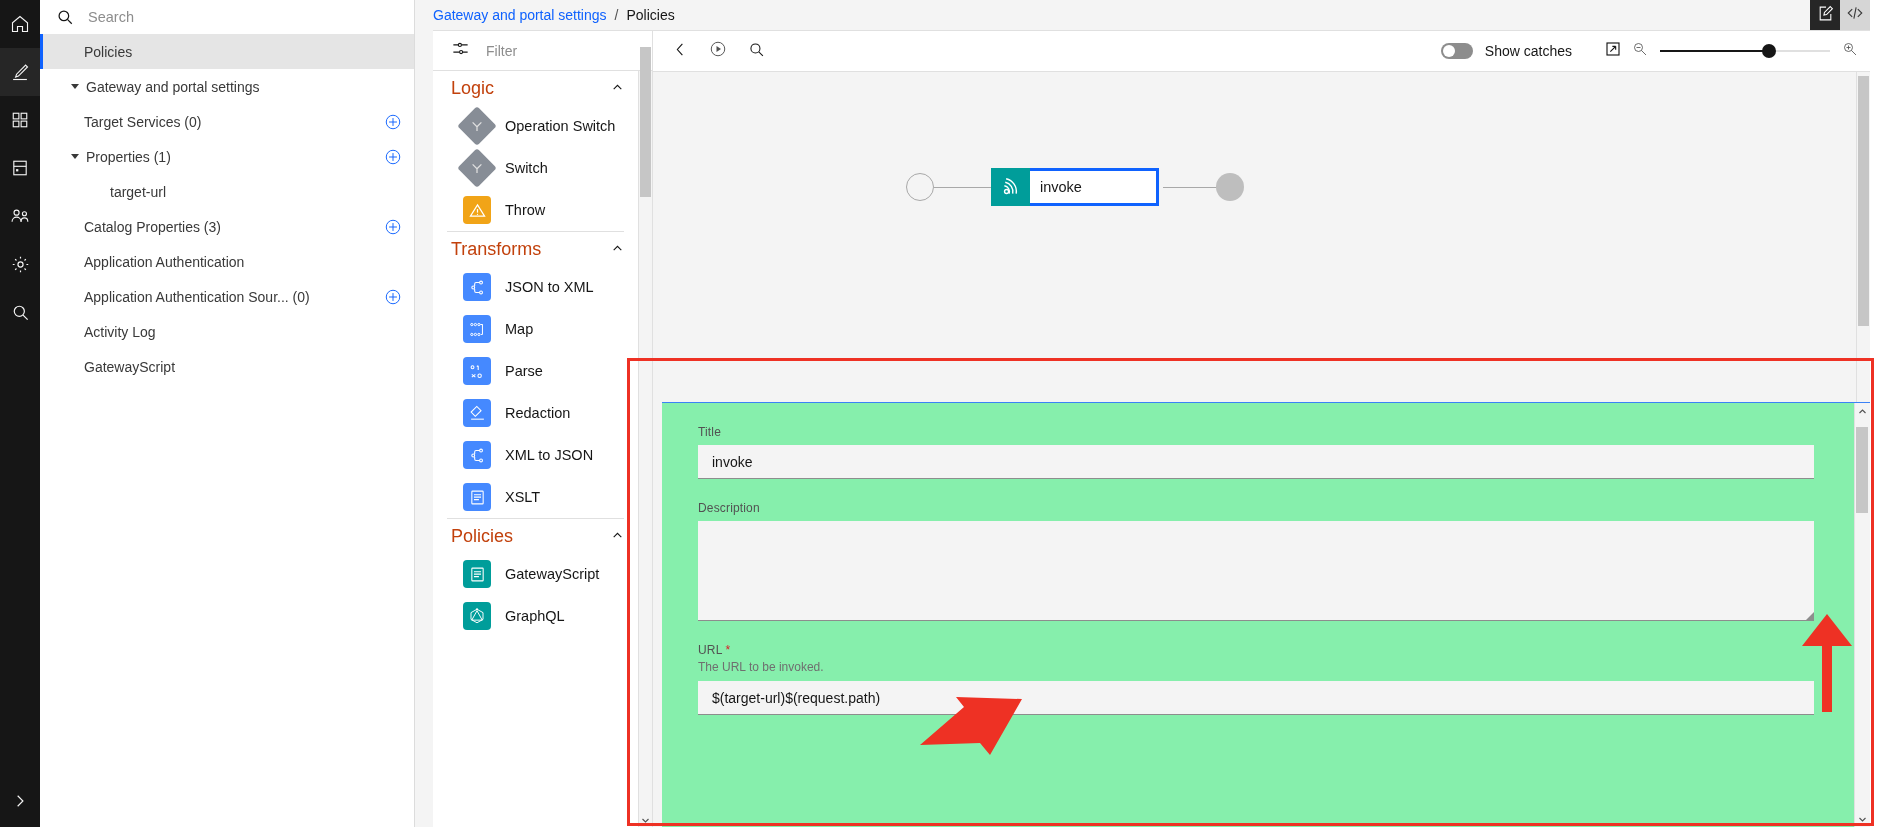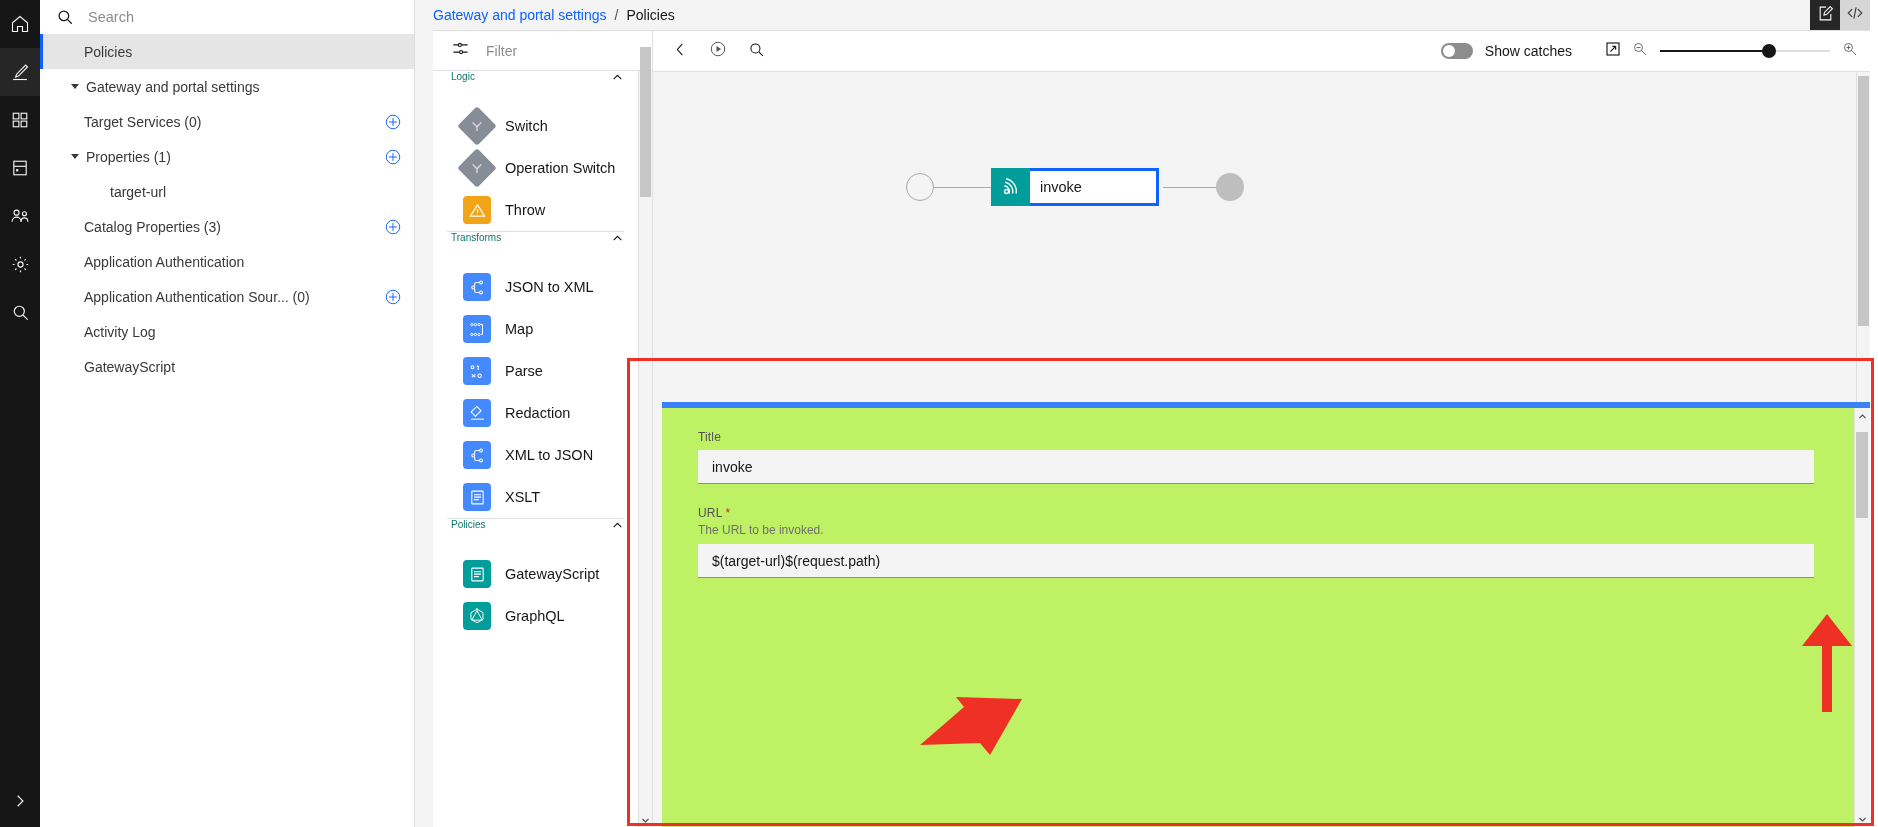--- a/index.html
+++ b/index.html
@@ -119,22 +119,22 @@
   .palette-filter input {
     border: none; outline: none; background: transparent;
     font-size: 14px; font-family: inherit; color: #161616; width: 130px;
   }
   .palette-filter input::placeholder { color: #8d8d8d; }
   .palette-scroll {
     position: absolute; left: 0; top: 40px; right: 14px; bottom: 0;
     overflow: hidden;
   }
   .pal-group-head {
-    height: 34px; display: flex; align-items: flex-start;
-    padding: 0 14px 0 18px; font-size: 10px; color: #0f766e;
+    height: 34px; display: flex; align-items: center;
+    padding: 0 14px 0 18px; font-size: 18px; color: #c2410c;
     cursor: pointer;
   }
   .pal-group-head .chev { margin-left: auto; }
   .pal-sep { height: 1px; background: #e0e0e0; margin: 0 14px 0 14px; }
   .pal-item {
     height: 42px; display: flex; align-items: center; gap: 14px;
     padding-left: 30px; cursor: grab; font-size: 14.5px; color: #161616;
   }
   .pal-ico { width: 28px; height: 28px; flex: none; display: flex; align-items: center; justify-content: center; }
   .pal-ico.sq { border-radius: 4px; }
@@ -214,22 +214,22 @@
     position: absolute; right: 1px; top: 4px; width: 11px; height: 250px; background: #c6c6c6;
   }
   .canvas-down {
     position: absolute; right: 0; bottom: 0; width: 14px; height: 14px;
     display: flex; align-items: center; justify-content: center; cursor: pointer;
   }
 
   
   .form-panel {
     position: absolute; left: 229px; right: 0; top: 371px; bottom: 0;
-    background: #bef264;
-    border-top: 6px solid #3b82f6;
+    background: #86efac;
+    border-top: 1px solid #3b82f6;
     overflow: hidden;
   }
   .form-scrolltrack {
     position: absolute; right: 0; top: 0; bottom: 0; width: 16px;
     background: #f4f4f4; border-left: 1px solid #e0e0e0;
   }
   .form-thumb {
     position: absolute; right: 2px; top: 24px; width: 12px; height: 86px; background: #c6c6c6;
   }
   .form-arrow {
@@ -476,29 +476,29 @@
                   <path d="M5 15 L12 8 L19 15"></path>
                 </svg>
             </span>
           </div>
           <div class="pal-item">
             <span class="pal-ico diamond" style="background:#878d96">
               <svg width="15" height="15" viewBox="0 0 24 24" fill="none" stroke="#e0e0e0" stroke-width="2">
                 <path d="M5 5 L12 12 L12 19 M19 5 L12 12"></path>
               </svg>
             </span>
-            <span>Switch</span>
+            <span>Operation Switch</span>
           </div>
           <div class="pal-item">
             <span class="pal-ico diamond" style="background:#878d96">
               <svg width="15" height="15" viewBox="0 0 24 24" fill="none" stroke="#e0e0e0" stroke-width="2">
                 <path d="M5 5 L12 12 L12 19 M19 5 L12 12"></path>
               </svg>
             </span>
-            <span>Operation Switch</span>
+            <span>Switch</span>
           </div>
           <div class="pal-item">
             <span class="pal-ico sq" style="background:#f1a417">
               <svg width="17" height="17" viewBox="0 0 24 24" fill="none" stroke="#ffffff" stroke-width="1.7">
                 <path d="M12 4 L22 20 H2 Z"></path>
                   <path d="M12 10 v5"></path>
                   <circle cx="12" cy="17.4" r="0.9" fill="#ffffff" stroke="none"></circle>
               </svg>
             </span>
             <span>Throw</span>
@@ -722,20 +722,27 @@
       </div>
 
       <div class="form-panel">
         <div class="form-inner">
 
           <div class="field">
             <div class="field-label">Title</div>
             <input class="text-input" type="text" value="invoke" style="">
           </div>
 
+          <div class="field" style="position:relative">
+            <div class="field-label">Description</div>
+            <div style="position:relative">
+              <textarea class="textarea" style=""></textarea>
+              <span class="ta-grip"></span>
+            </div>
+          </div>
 
           <div class="field">
             <div class="field-label">
               <span>URL</span><span class="req">*</span>
             </div>
             <div class="field-help">The URL to be invoked.</div>
             <input class="text-input" type="text" value="$(target-url)$(request.path)" style="">
           </div>
 
         </div>

